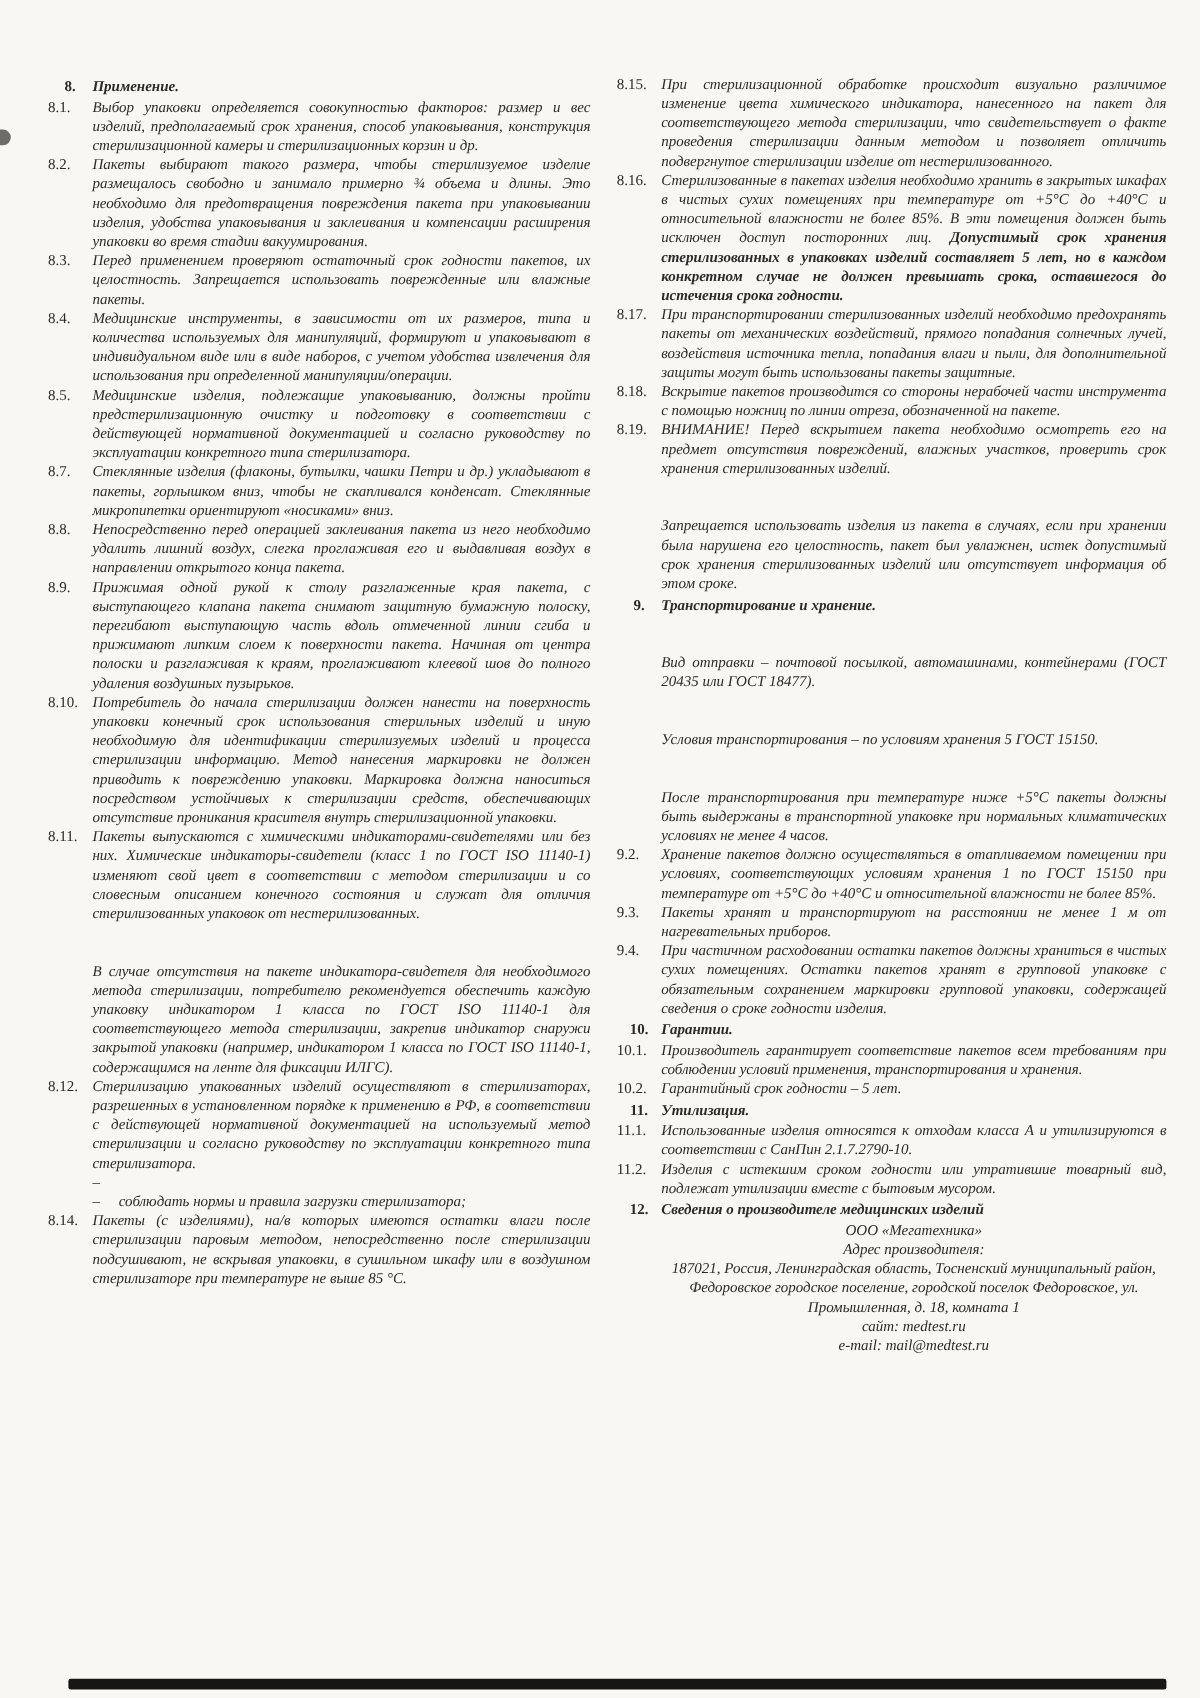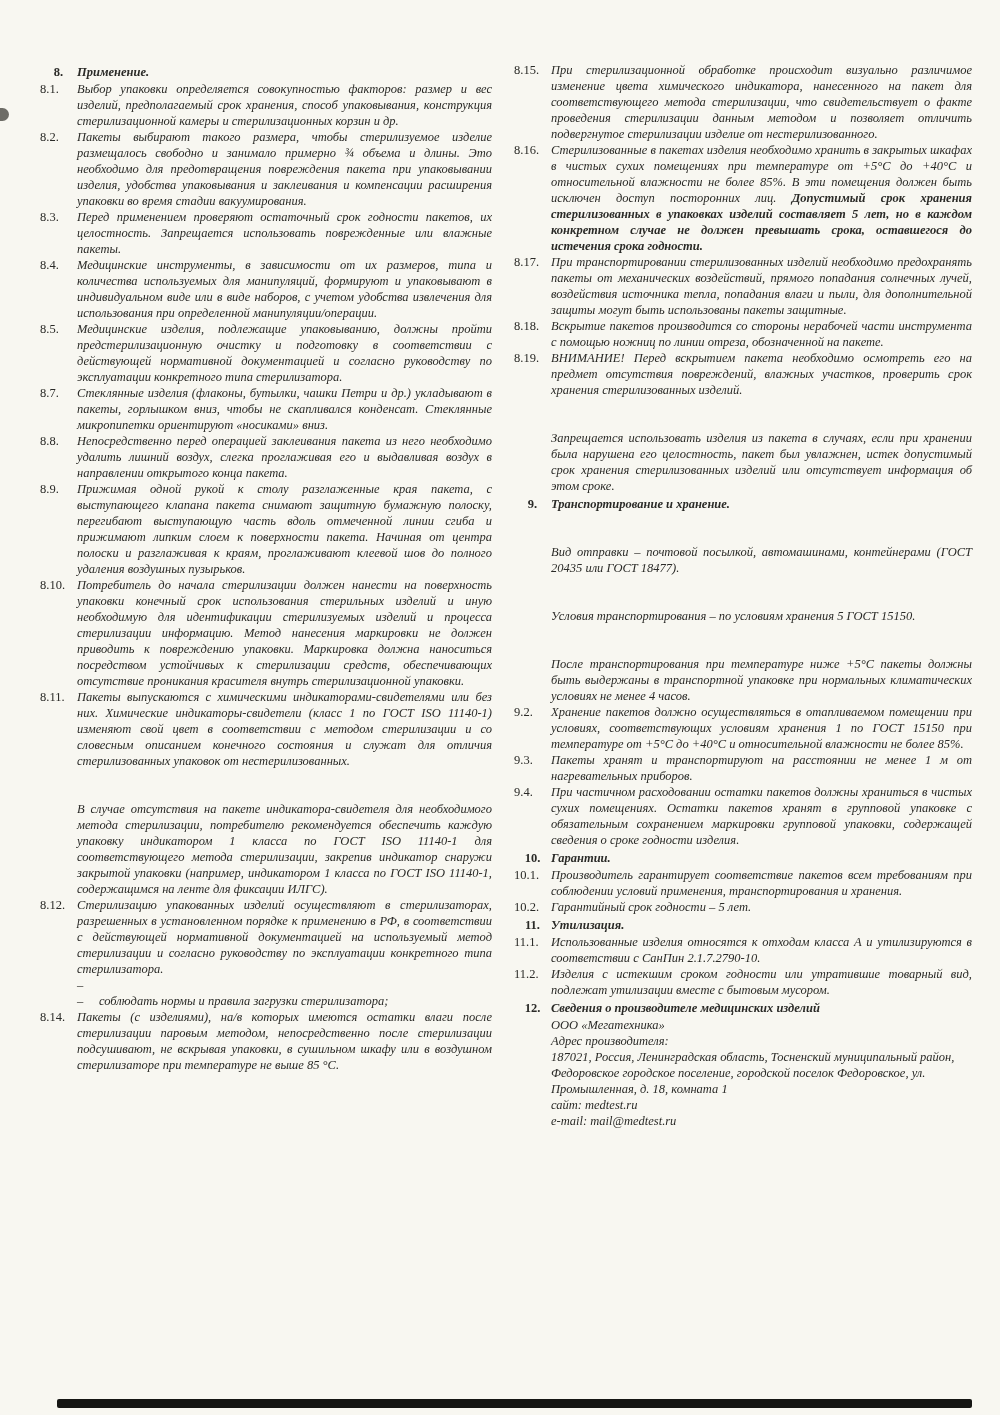--- a/index.html
+++ b/index.html
@@ -22,21 +22,21 @@
   .col.right { width:458px; }
   .blk { display:flex; align-items:flex-start; }
   .num { flex:0 0 37px; white-space:nowrap; }
   .txt { flex:1; text-align:justify;font-style:italic; }
   .h { font-weight:bold; margin-top:2px; margin-bottom:1px; }
   .h .num { text-align:center; }
   .d { padding-left:37px; }
   .d .num { flex:0 0 22px; }
   .p { padding-left:37px;margin-top:32px; }
   .l { padding-left:37px; }
-  .l .txt { text-align:left; }
+  .l .txt { text-align:center; }
   .b { font-weight:bold; }
   .scan-bar {
     position:absolute;
     left:57px; right:28px;
     top:1399px; height:9px;
     background:#161614;
     border-radius:2px;
   }
   .scan-smudge {
     position:absolute;

